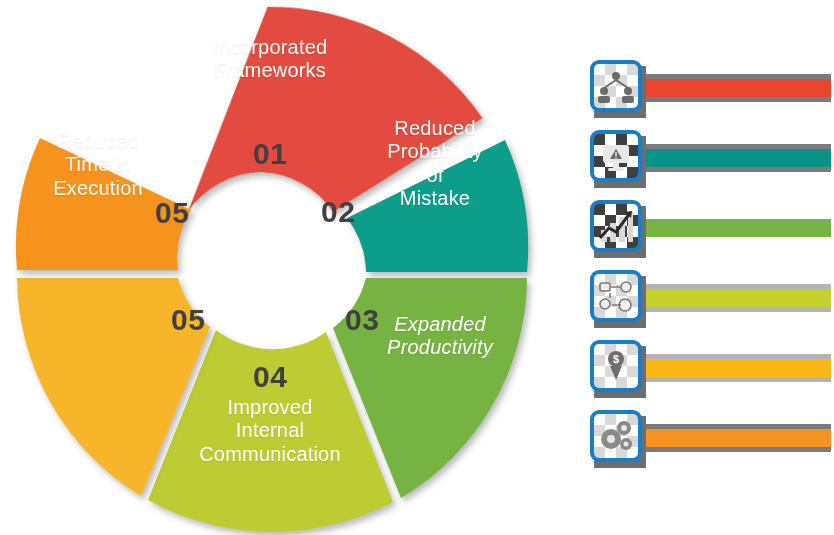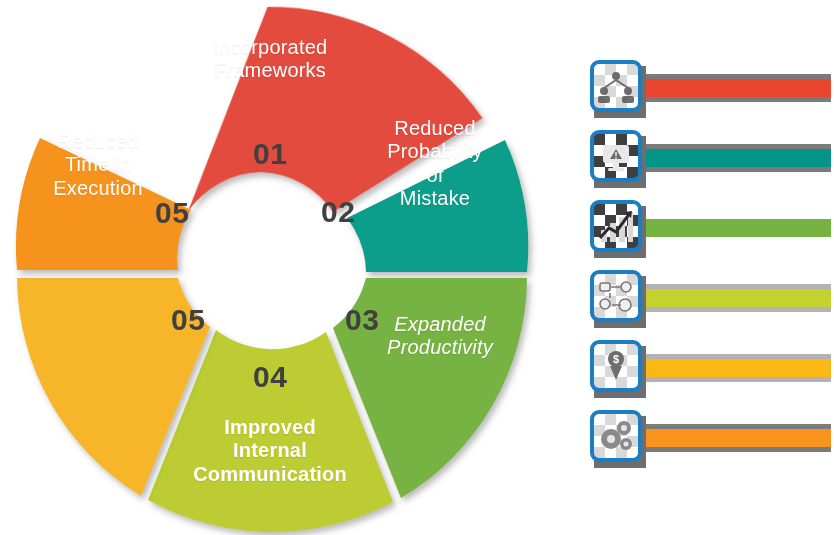--- a/index.html
+++ b/index.html
@@ -39,21 +39,21 @@
   
   #t1{left:185px;top:36px;width:170px;}
   #n1{left:253px;top:137px;}
 
   #t2{left:355px;top:117px;width:160px;}
   #n2{left:321px;top:195px;}
 
   #t3{left:360px;top:313px;width:160px;font-style:italic;}
   #n3{left:345px;top:303px;}
 
-  #t4{left:178px;top:416px;width:184px;font-weight:bold;}
+  #t4{left:178px;top:396px;width:184px;}
   #n4{left:253px;top:360px;}
 
   #t5{left:22px;top:305px;width:152px;}
   #n5{left:171px;top:303px;}
 
   #t6{left:22px;top:130px;width:152px;}
   #n6{left:155px;top:196px;}
 
   
   #legend{position:absolute;left:590px;top:60px;width:244px;height:420px;}

